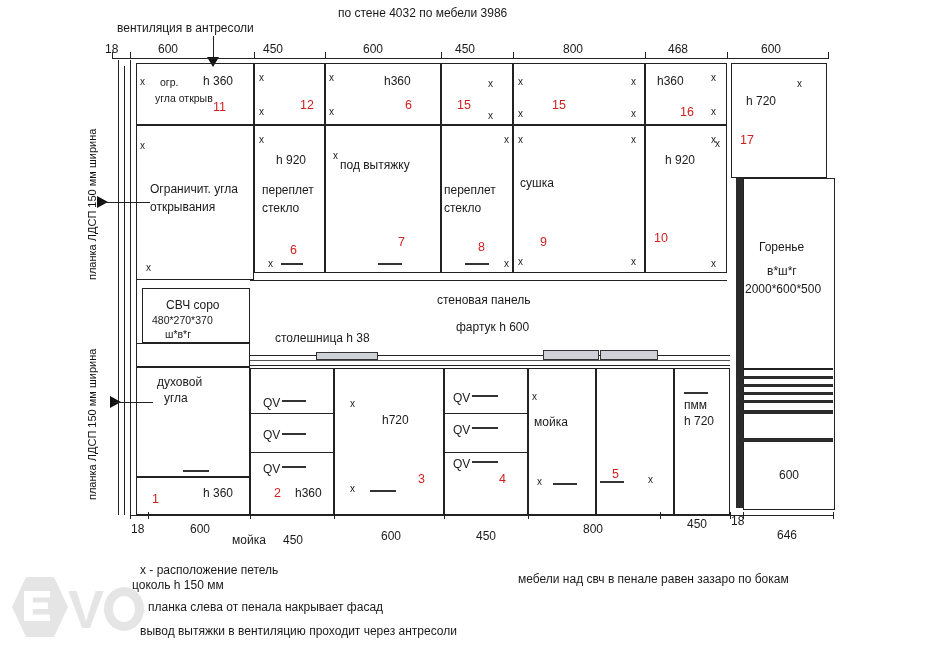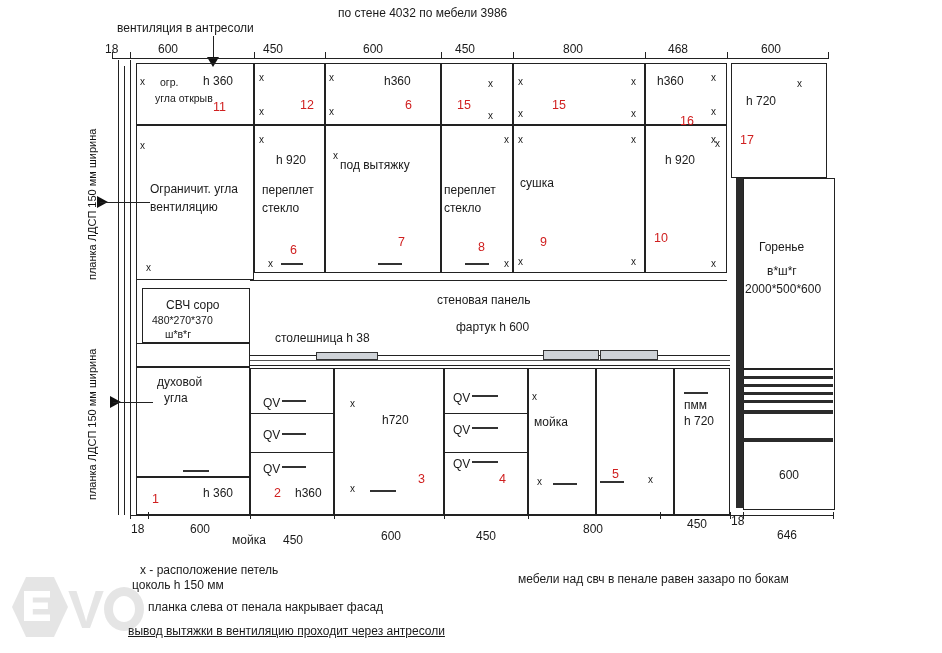--- a/index.html
+++ b/index.html
@@ -107,38 +107,38 @@
   <div class="xmark" style="left:488px;top:78px;">x</div>
   <div class="xmark" style="left:488px;top:110px;">x</div>
 
   <div class="txt red" style="left:552px;top:98px;">15</div>
   <div class="xmark" style="left:518px;top:76px;">x</div>
   <div class="xmark" style="left:631px;top:76px;">x</div>
   <div class="xmark" style="left:518px;top:108px;">x</div>
   <div class="xmark" style="left:631px;top:108px;">x</div>
 
   <div class="txt" style="left:657px;top:74px;">h360</div>
-  <div class="txt red" style="left:680px;top:114px;">16</div>
+  <div class="txt red" style="left:680px;top:105px;">16</div>
   <div class="xmark" style="left:711px;top:72px;">x</div>
   <div class="xmark" style="left:711px;top:106px;">x</div>
 
   <div class="txt" style="left:746px;top:94px;">h 720</div>
   <div class="txt red" style="left:740px;top:133px;">17</div>
   <div class="xmark" style="left:797px;top:78px;">x</div>
   <div class="xmark" style="left:715px;top:138px;">x</div>
 
   <div class="box" style="left:136px;top:125px;width:118px;height:155px;"></div>
   <div class="box" style="left:254px;top:125px;width:71px;height:148px;"></div>
   <div class="box" style="left:325px;top:125px;width:116px;height:148px;"></div>
   <div class="box" style="left:441px;top:125px;width:72px;height:148px;"></div>
   <div class="box" style="left:513px;top:125px;width:132px;height:148px;"></div>
   <div class="box" style="left:645px;top:125px;width:82px;height:148px;"></div>
 
   <div class="txt" style="left:150px;top:182px;">Ограничит. угла</div>
-  <div class="txt" style="left:150px;top:200px;">вентиляцию</div>
+  <div class="txt" style="left:150px;top:200px;">открывания</div>
   <div class="xmark" style="left:140px;top:140px;">x</div>
   <div class="xmark" style="left:146px;top:262px;">x</div>
 
   <div class="txt" style="left:276px;top:153px;">h 920</div>
   <div class="txt" style="left:262px;top:183px;">переплет</div>
   <div class="txt" style="left:262px;top:201px;">стекло</div>
   <div class="txt red" style="left:290px;top:243px;">6</div>
   <div class="xmark" style="left:259px;top:134px;">x</div>
   <div class="xmark" style="left:268px;top:258px;">x</div>
   <div class="handle" style="left:281px;top:263px;width:22px;"></div>
@@ -245,21 +245,21 @@
   <div class="fridgebody" style="left:743px;top:178px;width:90px;height:330px;"></div>
   <div class="line hl" style="left:743px;top:368px;width:90px;height:2px;background:#222;"></div>
   <div class="shade" style="left:743px;top:376px;width:90px;height:3px;"></div>
   <div class="shade" style="left:743px;top:384px;width:90px;height:3px;"></div>
   <div class="shade" style="left:743px;top:392px;width:90px;height:3px;"></div>
   <div class="shade" style="left:743px;top:400px;width:90px;height:3px;"></div>
   <div class="shade" style="left:743px;top:410px;width:90px;height:4px;"></div>
   <div class="shade" style="left:743px;top:438px;width:90px;height:4px;"></div>
   <div class="txt" style="left:759px;top:240px;">Горенье</div>
   <div class="txt" style="left:767px;top:264px;">в*ш*г</div>
-  <div class="txt" style="left:745px;top:282px;">2000*500*600</div>
+  <div class="txt" style="left:745px;top:282px;">2000*600*500</div>
   <div class="txt" style="left:779px;top:468px;">600</div>
 
   <div class="line hl" style="left:130px;top:515px;width:703px;"></div>
   <div class="dim-tick" style="left:130px;top:512px;"></div>
   <div class="dim-tick" style="left:148px;top:512px;"></div>
   <div class="dim-tick" style="left:250px;top:512px;"></div>
   <div class="dim-tick" style="left:334px;top:512px;"></div>
   <div class="dim-tick" style="left:444px;top:512px;"></div>
   <div class="dim-tick" style="left:528px;top:512px;"></div>
   <div class="dim-tick" style="left:660px;top:512px;"></div>
@@ -274,21 +274,21 @@
   <div class="txt" style="left:381px;top:529px;">600</div>
   <div class="txt" style="left:476px;top:529px;">450</div>
   <div class="txt" style="left:583px;top:522px;">800</div>
   <div class="txt" style="left:687px;top:517px;">450</div>
   <div class="txt" style="left:731px;top:514px;">18</div>
   <div class="txt" style="left:777px;top:528px;">646</div>
 
   <div class="txt" style="left:140px;top:563px;">х - расположение петель</div>
   <div class="txt" style="left:132px;top:578px;">цоколь h 150 мм</div>
   <div class="txt" style="left:128px;top:600px;margin-left:20px;">планка слева от пенала накрывает фасад</div>
-  <div class="txt" style="left:128px;top:624px;text-decoration:underline;">вывод вытяжки в вентиляцию проходит через антресоли</div>
+  <div class="txt" style="left:140px;top:624px;">вывод вытяжки в вентиляцию проходит через антресоли</div>
   <div class="txt" style="left:518px;top:572px;">мебели над свч в пенале равен зазаро по бокам</div>
 
   <div class="logo">
     <div class="hex"></div>
     <div class="e"></div>
     <div class="v">V</div>
     <div class="o"></div>
   </div>
 
 </div>

